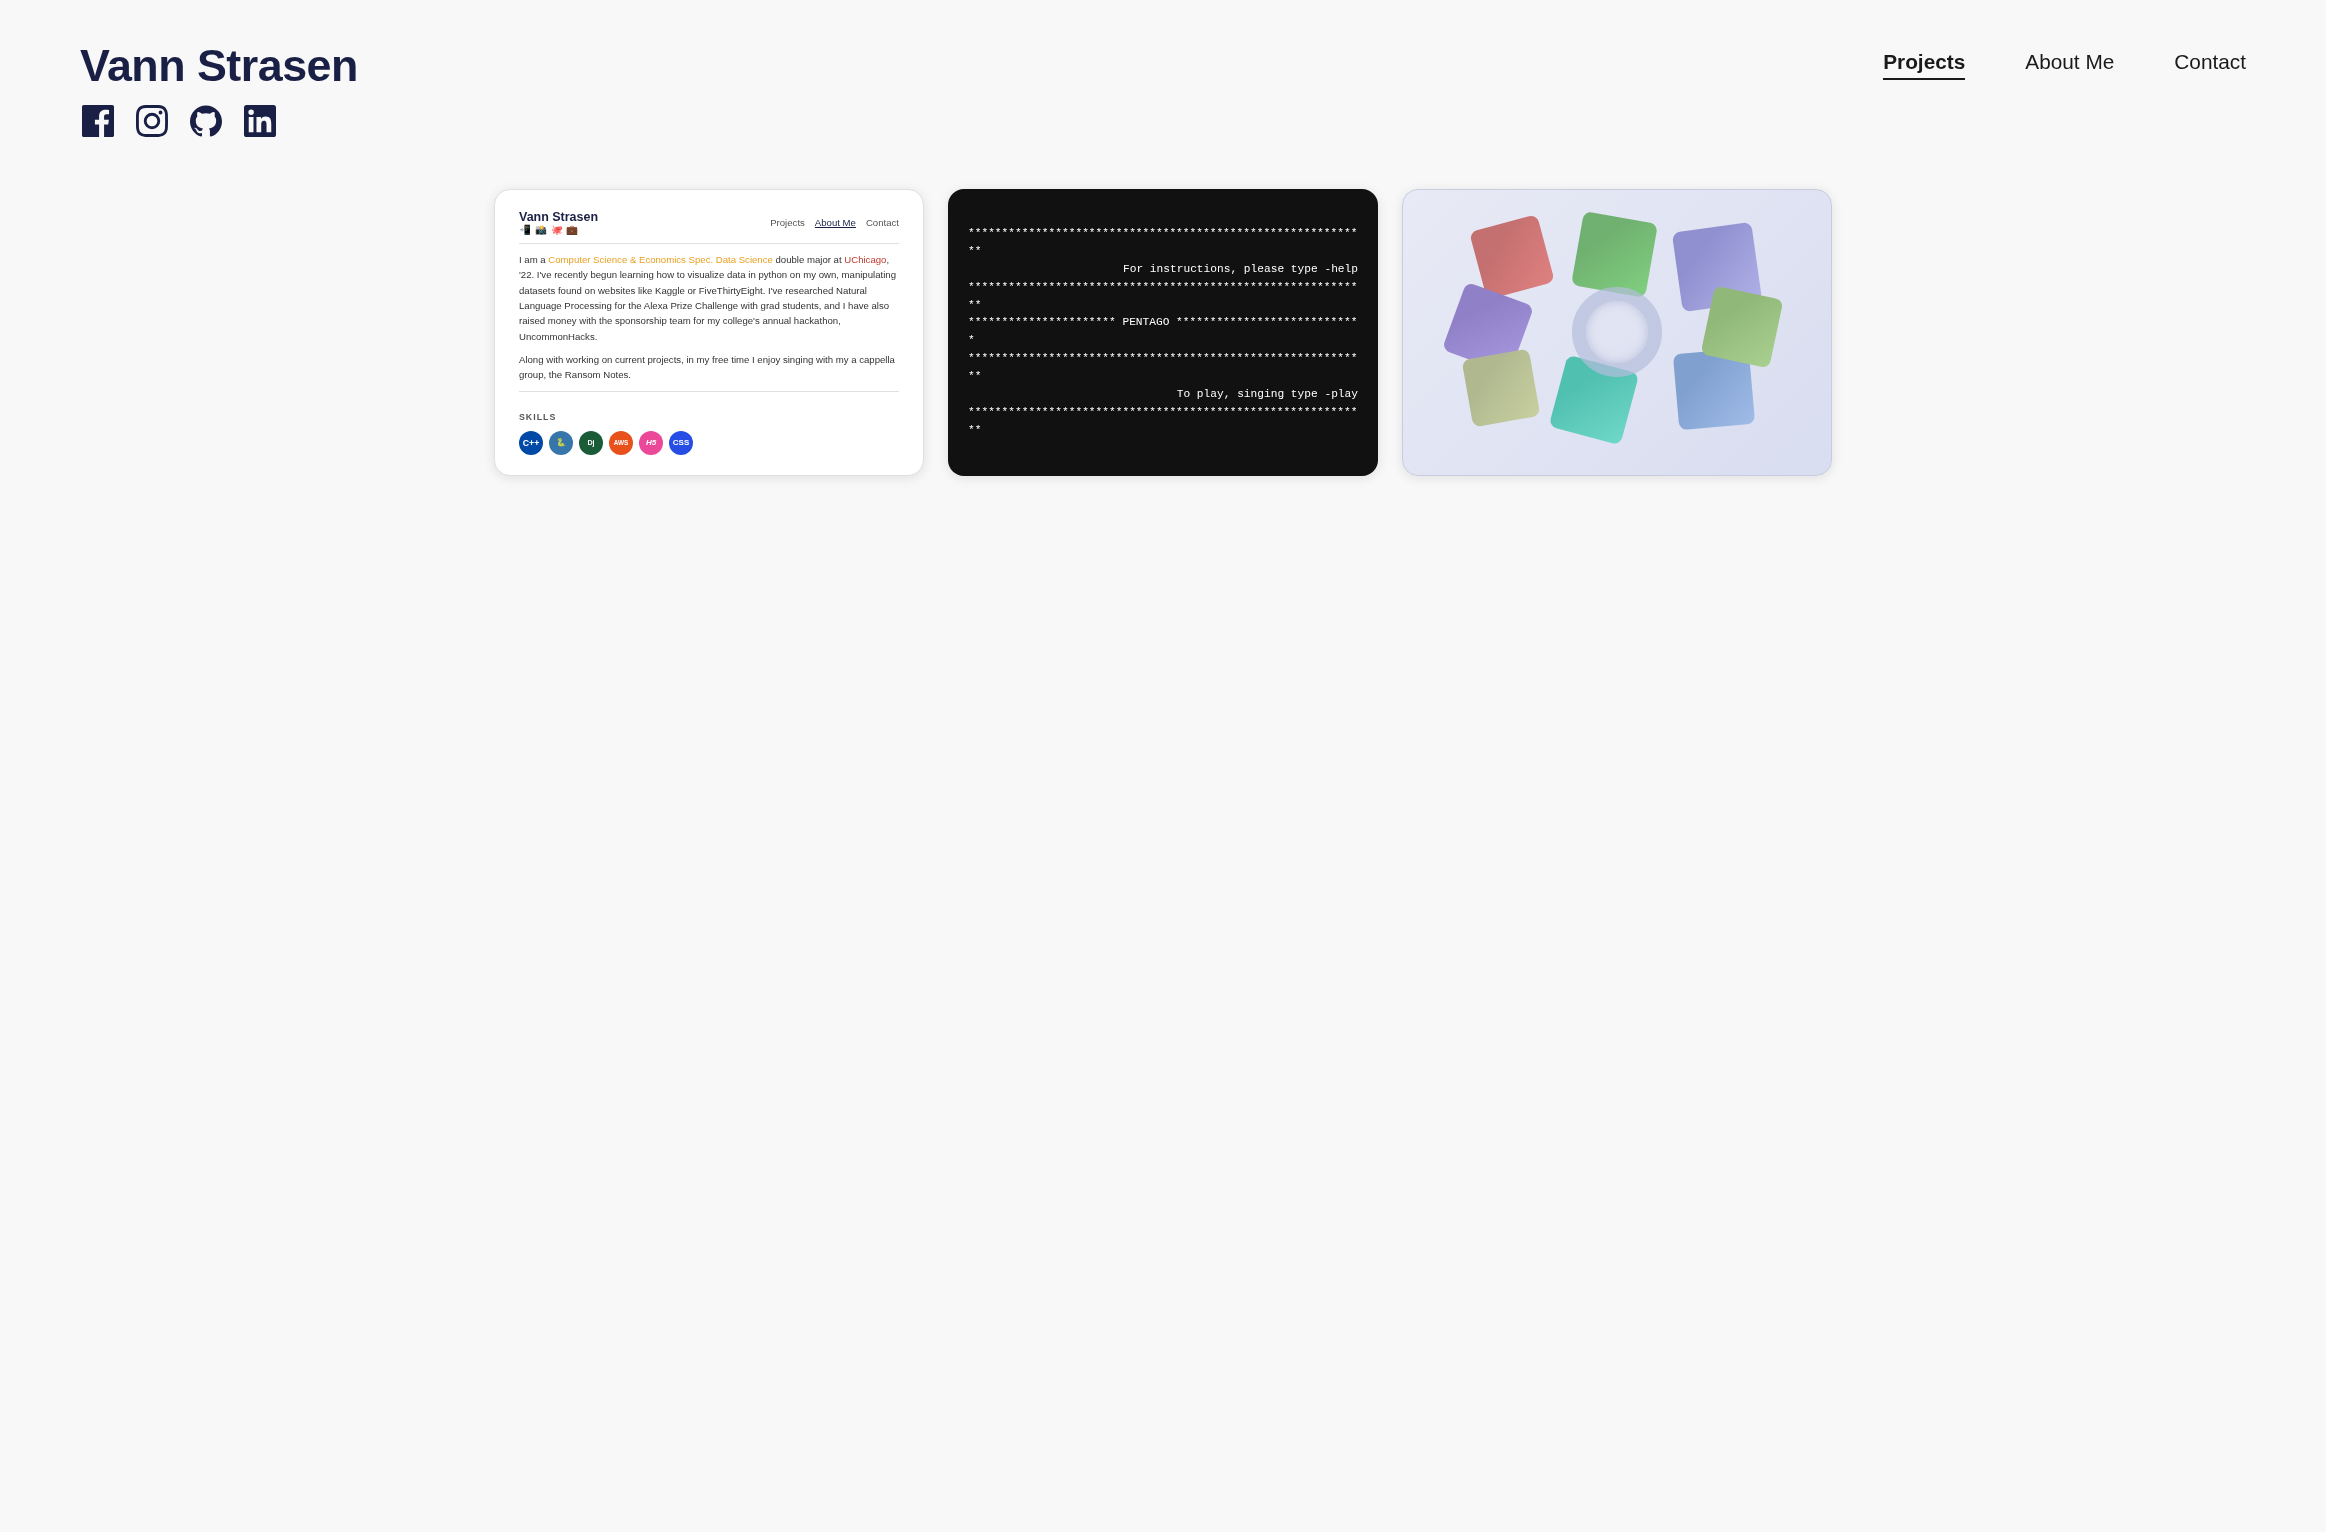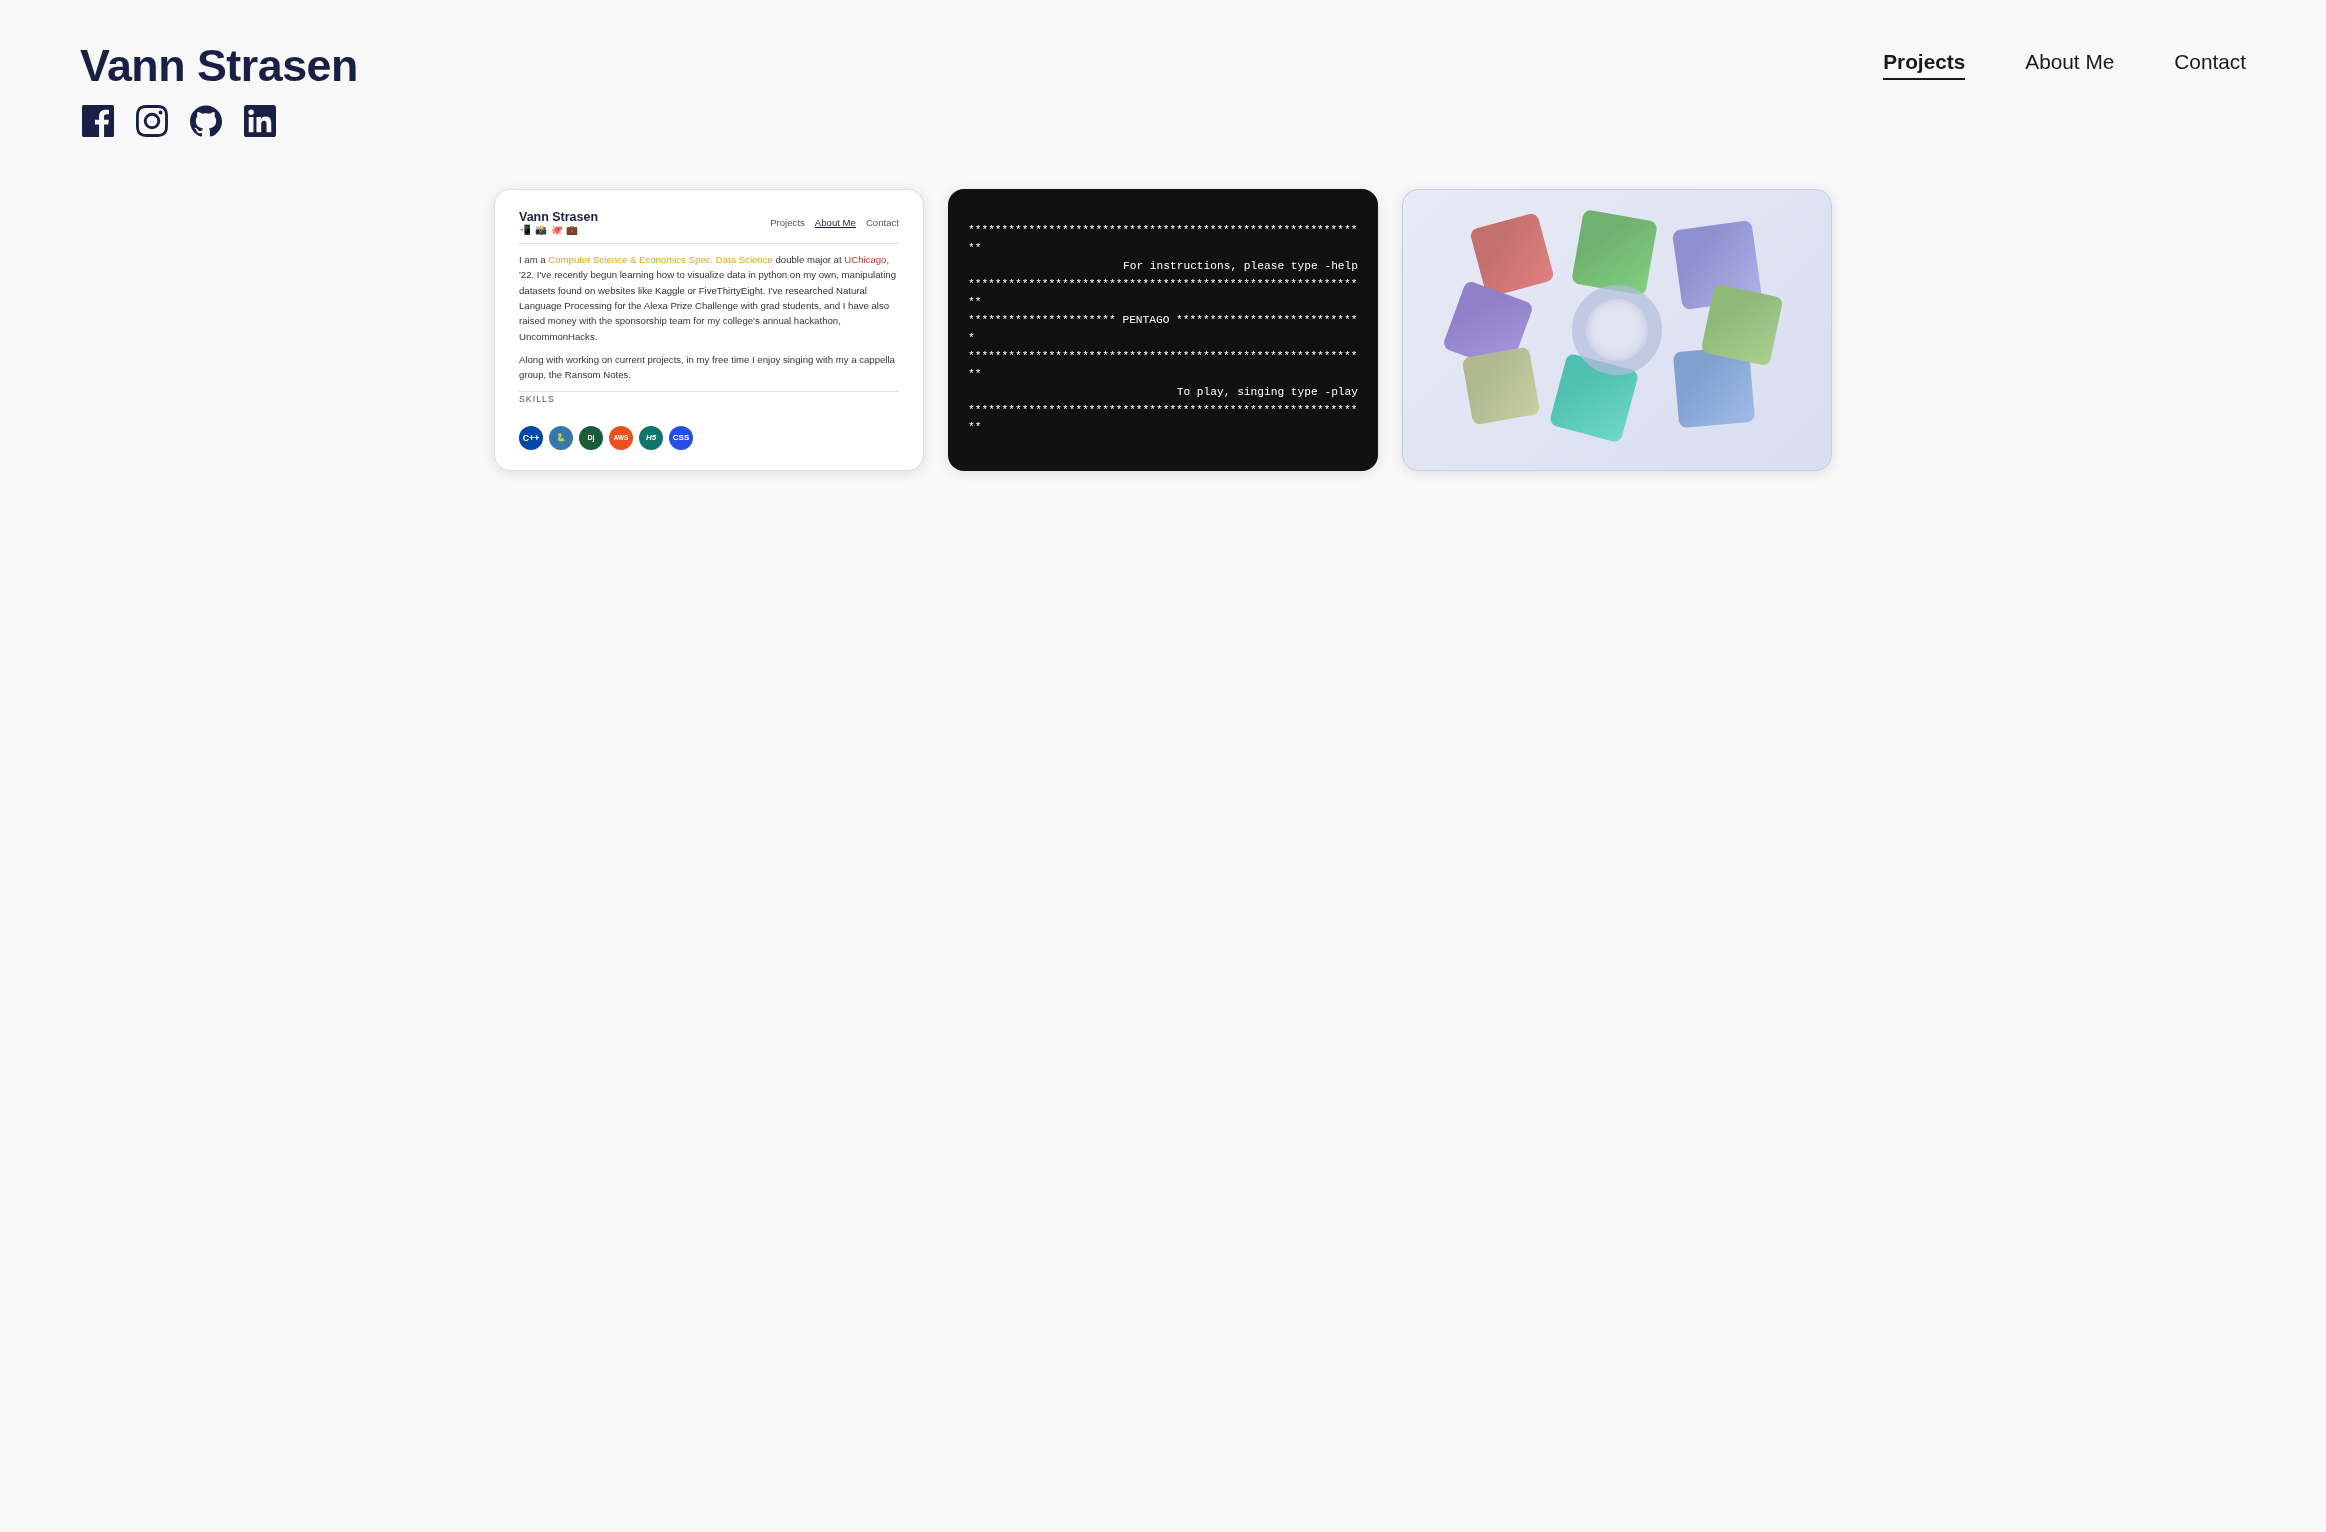--- a/index.html
+++ b/index.html
@@ -138,27 +138,27 @@
       margin-bottom: 8px;
     }
     .card-portfolio .bio-text .link-orange {
       color: #e8a020;
     }
     .card-portfolio .bio-text .link-red {
       color: #c0392b;
     }
     .card-portfolio .skills-label {
       font-size: 0.55rem;
-      font-weight: 400;
+      font-weight: 700;
       letter-spacing: 1px;
       color: #555;
       text-transform: uppercase;
-      margin-bottom: 22px;
+      margin-bottom: 9px;
       border-top: 1px solid #e0e0e0;
-      padding-top: 2px;
+      padding-top: 20px;
     }
     .card-portfolio .skill-badges {
       display: flex;
       gap: 6px;
       flex-wrap: wrap;
     }
     .skill-badge {
       width: 24px;
       height: 24px;
       border-radius: 50%;
@@ -166,21 +166,21 @@
       align-items: center;
       justify-content: center;
       font-size: 0.55rem;
       font-weight: 700;
       color: white;
     }
     .badge-cpp { background: #0049a7; }
     .badge-py { background: #3776ab; }
     .badge-django { background: #1a5c38; border-radius: 4px; }
     .badge-aws { background: #e8501c; }
-    .badge-html { background: #0f766e; font-style: italic; }
+    .badge-html { background: #ec4899; font-style: italic; }
     .badge-css { background: #264de4; }
 
     
     .card-terminal {
       background: #111;
       color: #fff;
       font-family: 'Courier New', Courier, monospace;
       font-size: 0.7rem;
       padding: 30px 20px;
       display: flex;

